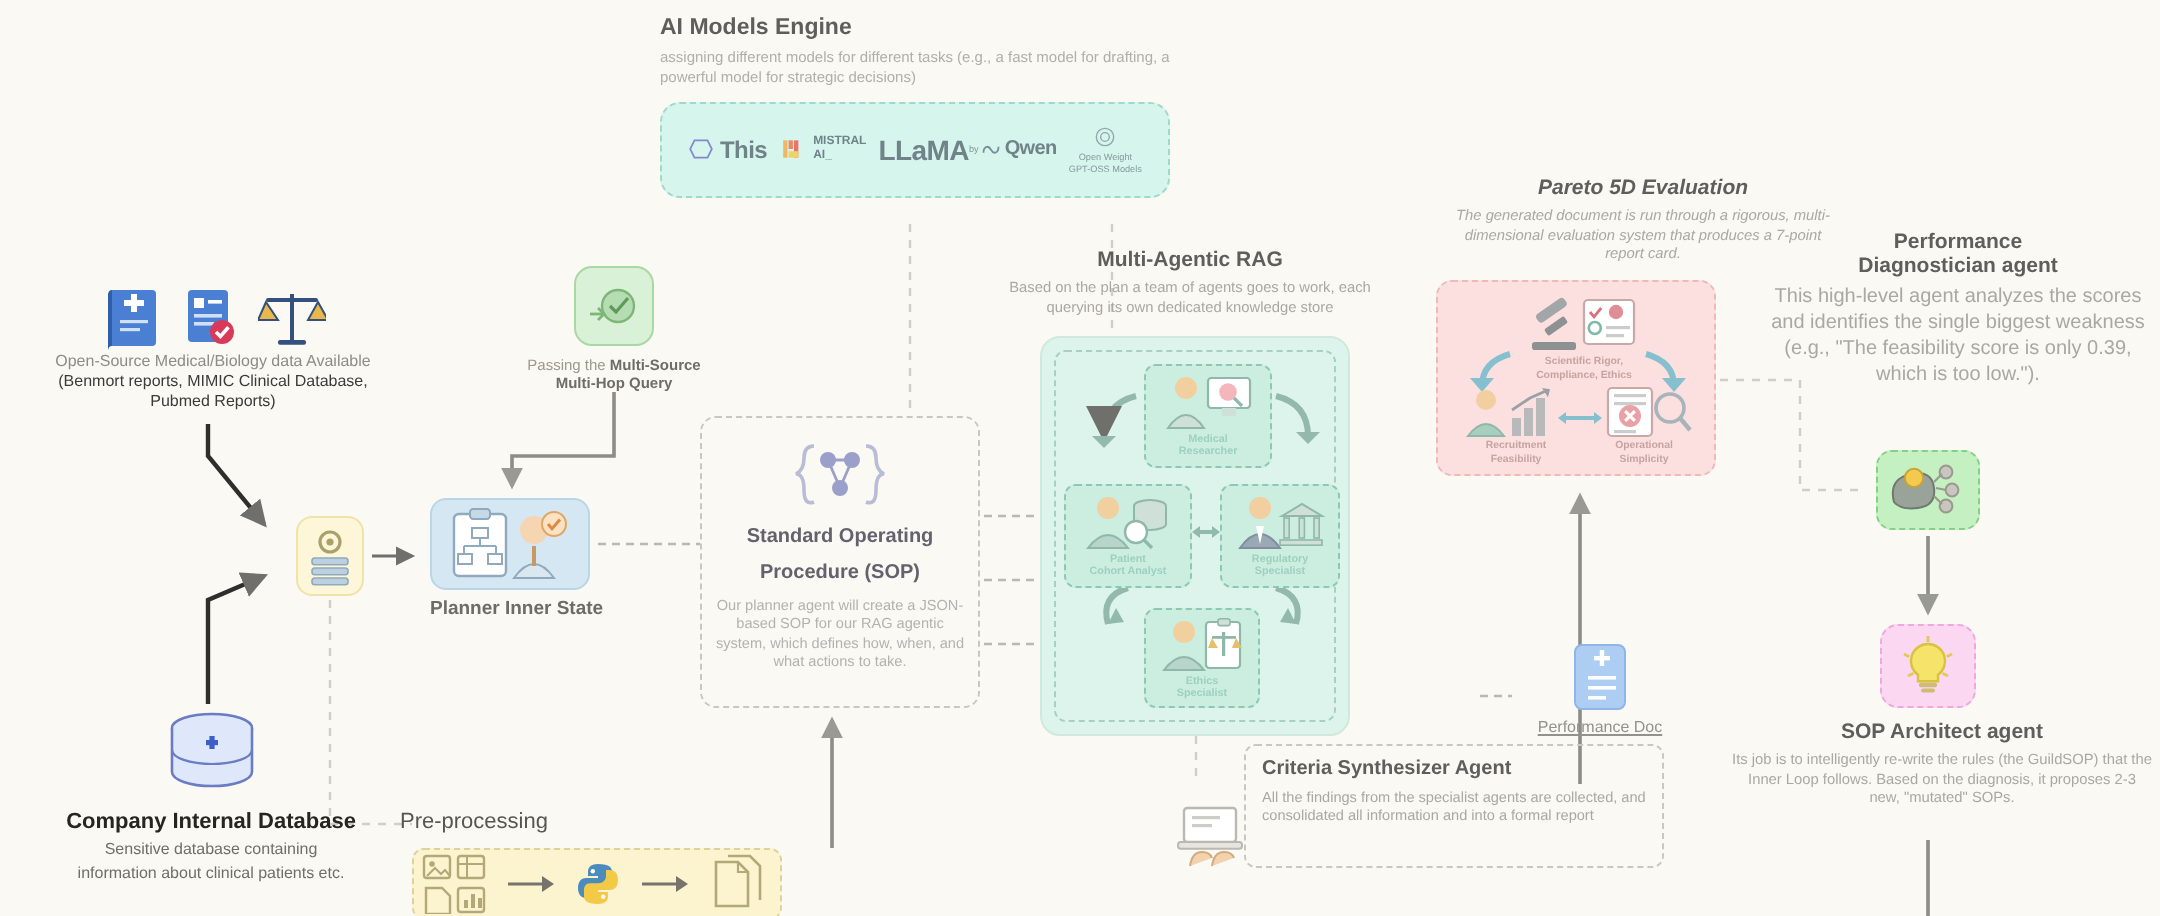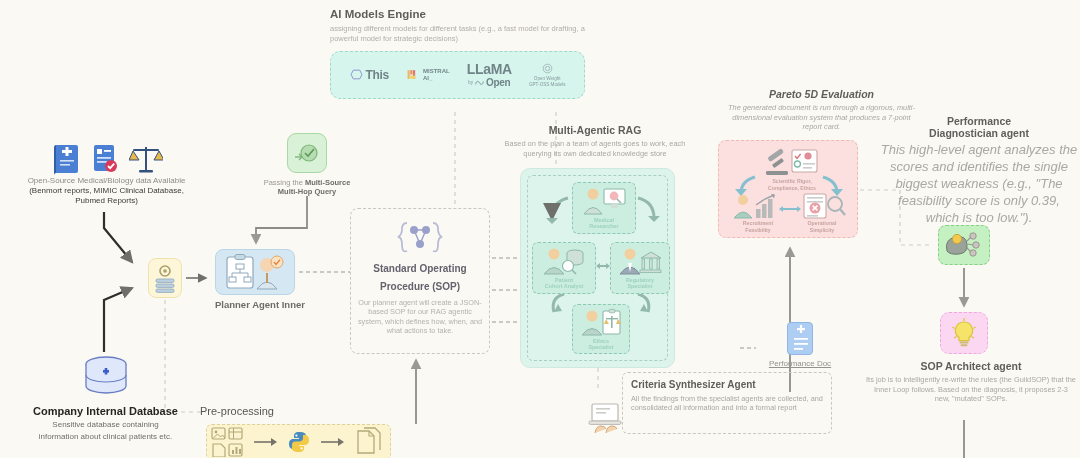--- a/index.html
+++ b/index.html
@@ -89,21 +89,21 @@
                 background: #fbe0df; border: 1px dashed #eeb9b6; border-radius: 8px; }
   .p-item { position: absolute; display:flex; flex-direction: column; align-items:center; }
   .p-item .lbl { font-size: 5.2px; color: #c6a3a0; text-align:center; font-weight: bold; line-height: 1.25; margin-top: 1px; }
   #p-rigor { left: 40px; top: 6px; width: 66px; }
   #p-recr  { left: 10px; top: 52px; width: 58px; }
   #p-oper  { left: 74px; top: 52px; width: 58px; }
 
   
   #perf-head { left: 880px; top: 115px; width: 198px; }
   #perf-head .ttl { font-size: 10.5px; color: #5f5e5a; }
-  #perf-head .sub { font-size: 13px; margin-top: 3px; font-style: italic; }
+  #perf-head .sub { font-size: 10px; margin-top: 3px; }
   #perf-icon { left: 938px; top: 225px; width: 52px; height: 40px; border-radius: 8px;
                background: #c4f0c2; border: 1px dashed #86cf84;
                display:flex; align-items:center; justify-content:center; }
 
   
   #arch-icon { left: 940px; top: 312px; width: 48px; height: 42px; border-radius: 9px;
                background: #fbd7f2; border: 1px dashed #eda9dd;
                display:flex; align-items:center; justify-content:center; }
   #arch-head { left: 866px; top: 360px; width: 210px; }
   #arch-head .ttl { font-size: 10.5px; color: #5f5e5a; }
@@ -195,28 +195,28 @@
           <rect x="2" y="4" width="4" height="16" fill="#f7a23b"></rect>
           <rect x="7" y="4" width="4" height="8" fill="#f2653a"></rect>
           <rect x="12" y="4" width="4" height="16" fill="#ef4b3c"></rect>
           <rect x="7" y="14" width="9" height="6" fill="#f7c93b"></rect>
         </svg>
         <span style="display:flex;flex-direction:column;">
           <span class="logo-small">MISTRAL</span>
           <span class="logo-small">AI_</span>
         </span>
       </div>
-      <div class="logo" style="flex-direction:column;gap:0">
+      <div class="logo" style="flex-direction:row;gap:0">
         <span class="logo-txt" style="font-size:14px">LLaMA</span>
         <span style="display:flex;align-items:center;gap:2px;">
           <span class="logo-tiny">by</span>
           <svg width="9" height="7" viewBox="0 0 24 16">
             <path d="M2 13 C2 5, 8 2, 12 9 C16 16, 22 13, 22 5" fill="none" stroke="#5a6a78" stroke-width="2.4"></path>
           </svg>
-          <span class="logo-txt" style="font-size:10px">Open</span>
+          <span class="logo-txt" style="font-size:10px">Qwen</span>
         </span>
       </div>
       <div class="logo" style="flex-direction:column;gap:1px">
         <svg width="13" height="13" viewBox="0 0 24 24">
           <circle cx="12" cy="12" r="8" fill="none" stroke="#7f8d95" stroke-width="1.3"></circle>
           <circle cx="12" cy="12" r="4" fill="none" stroke="#7f8d95" stroke-width="1.3"></circle>
         </svg>
         <span class="logo-tiny">Open Weight</span>
         <span class="logo-tiny">GPT-OSS Models</span>
       </div>
@@ -304,21 +304,21 @@
         <path d="M19 16 v4 M11 20 h16 M11 20 v4 M27 20 v4" stroke="#8fa9bd" stroke-width="1"></path>
         <rect x="8" y="24" width="7" height="5" fill="none" stroke="#8fa9bd" stroke-width="1"></rect>
         <rect x="23" y="24" width="7" height="5" fill="none" stroke="#8fa9bd" stroke-width="1"></rect>
         <circle cx="46" cy="12" r="7" fill="#f6d5b3"></circle>
         <path d="M36 36 q10 -14 20 0 z" fill="#dbe7ef" stroke="#8fa9bd" stroke-width="1"></path>
         <path d="M46 20 l0 10" stroke="#c79a62" stroke-width="2"></path>
         <circle cx="56" cy="9" r="6" fill="#fbe2c4" stroke="#e0a763" stroke-width="1"></circle>
         <path d="M53 9 l2 2.4 l4 -4.6" fill="none" stroke="#e0883f" stroke-width="1.5"></path>
       </svg>
     </div>
-    <div class="ttl">Planner Agent Inner</div>
+    <div class="ttl">Planner Inner State</div>
   </div>
 
   <div class="abs" id="sop">
     <svg width="46" height="40" viewBox="0 0 46 40" style="display:block;margin:0 auto">
       <path d="M10 6 q-5 0 -5 6 t-4 8 q4 0 4 8 t5 6" fill="none" stroke="#b9bcd6" stroke-width="1.8"></path>
       <path d="M36 6 q5 0 5 6 t4 8 q-4 0 -4 8 t-5 6" fill="none" stroke="#b9bcd6" stroke-width="1.8"></path>
       <circle cx="17" cy="13" r="4" fill="#9aa0c9"></circle>
       <circle cx="29" cy="13" r="4" fill="#9aa0c9"></circle>
       <circle cx="23" cy="27" r="4" fill="#9aa0c9"></circle>
       <path d="M17 13 L29 13 M17 13 L23 27 M29 13 L23 27" stroke="#9aa0c9" stroke-width="1.4"></path>

